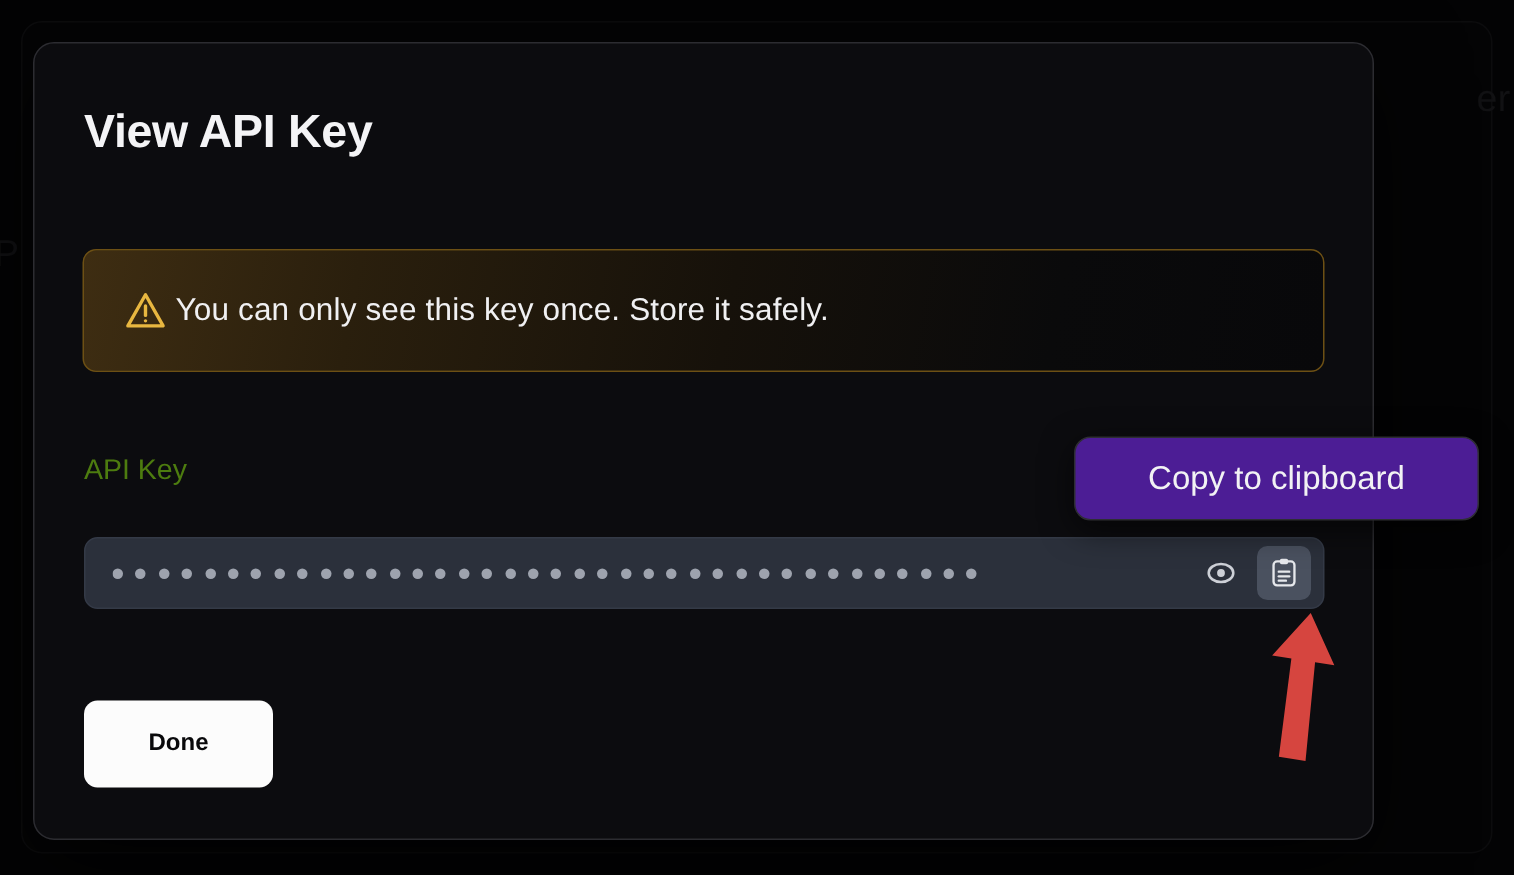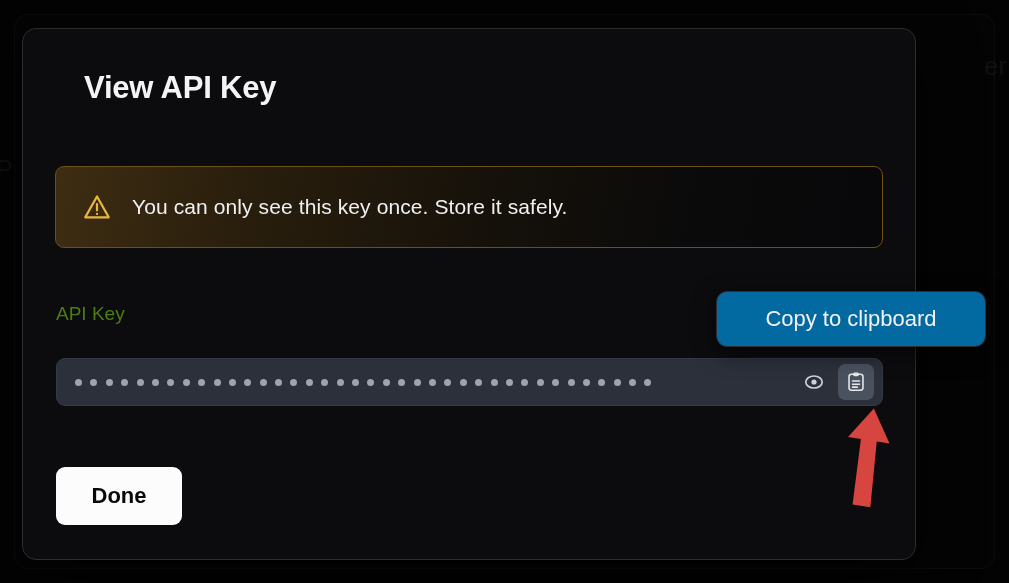--- a/index.html
+++ b/index.html
@@ -65,21 +65,20 @@
   }
 
   .modal-title {
     position: absolute;
     left: 33px;
     top: 41px;
     font-size: 31px;
     font-weight: bold;
     color: #f4f4f6;
     letter-spacing: -0.2px;
-    margin-left: 28px;
   }
 
   
   .warning {
     position: absolute;
     left: 32px;
     top: 137px;
     width: 828px;
     height: 82px;
     box-sizing: border-box;
@@ -90,21 +89,21 @@
     align-items: center;
     padding-left: 26px;
   }
   .warn-icon {
     width: 30px;
     height: 30px;
     flex: 0 0 auto;
     display: block;
   }
   .warn-text {
-    margin-left: 20px;
+    margin-left: 5px;
     font-size: 21px;
     color: #f0f0f2;
     letter-spacing: 0.1px;
   }
 
   
   .field-label {
     position: absolute;
     left: 33px;
     top: 274px;
@@ -165,21 +164,21 @@
   .icon-btn svg { display: block; }
 
   
   .tooltip {
     position: absolute;
     left: 716px;
     top: 291px;
     width: 270px;
     height: 56px;
     box-sizing: border-box;
-    background: #0369a1;
+    background: #4c1d95;
     border: 1px solid #2e2e33;
     border-radius: 11px;
     display: flex;
     align-items: center;
     justify-content: center;
     font-size: 22px;
     color: #f2f2f4;
     z-index: 40;
     box-shadow: 0 6px 22px rgba(0,0,0,.6);
   }
@@ -188,21 +187,21 @@
   .done-btn {
     position: absolute;
     left: 33px;
     top: 438px;
     width: 126px;
     height: 58px;
     background: #fcfcfc;
     color: #09090b;
     border: none;
     border-radius: 9px;
-    font-size: 22px;
+    font-size: 16px;
     font-weight: bold;
     font-family: "Liberation Sans", sans-serif;
     cursor: pointer;
   }
 
   
   .arrow-annotation {
     position: absolute;
     left: 832px;
     top: 406px;

